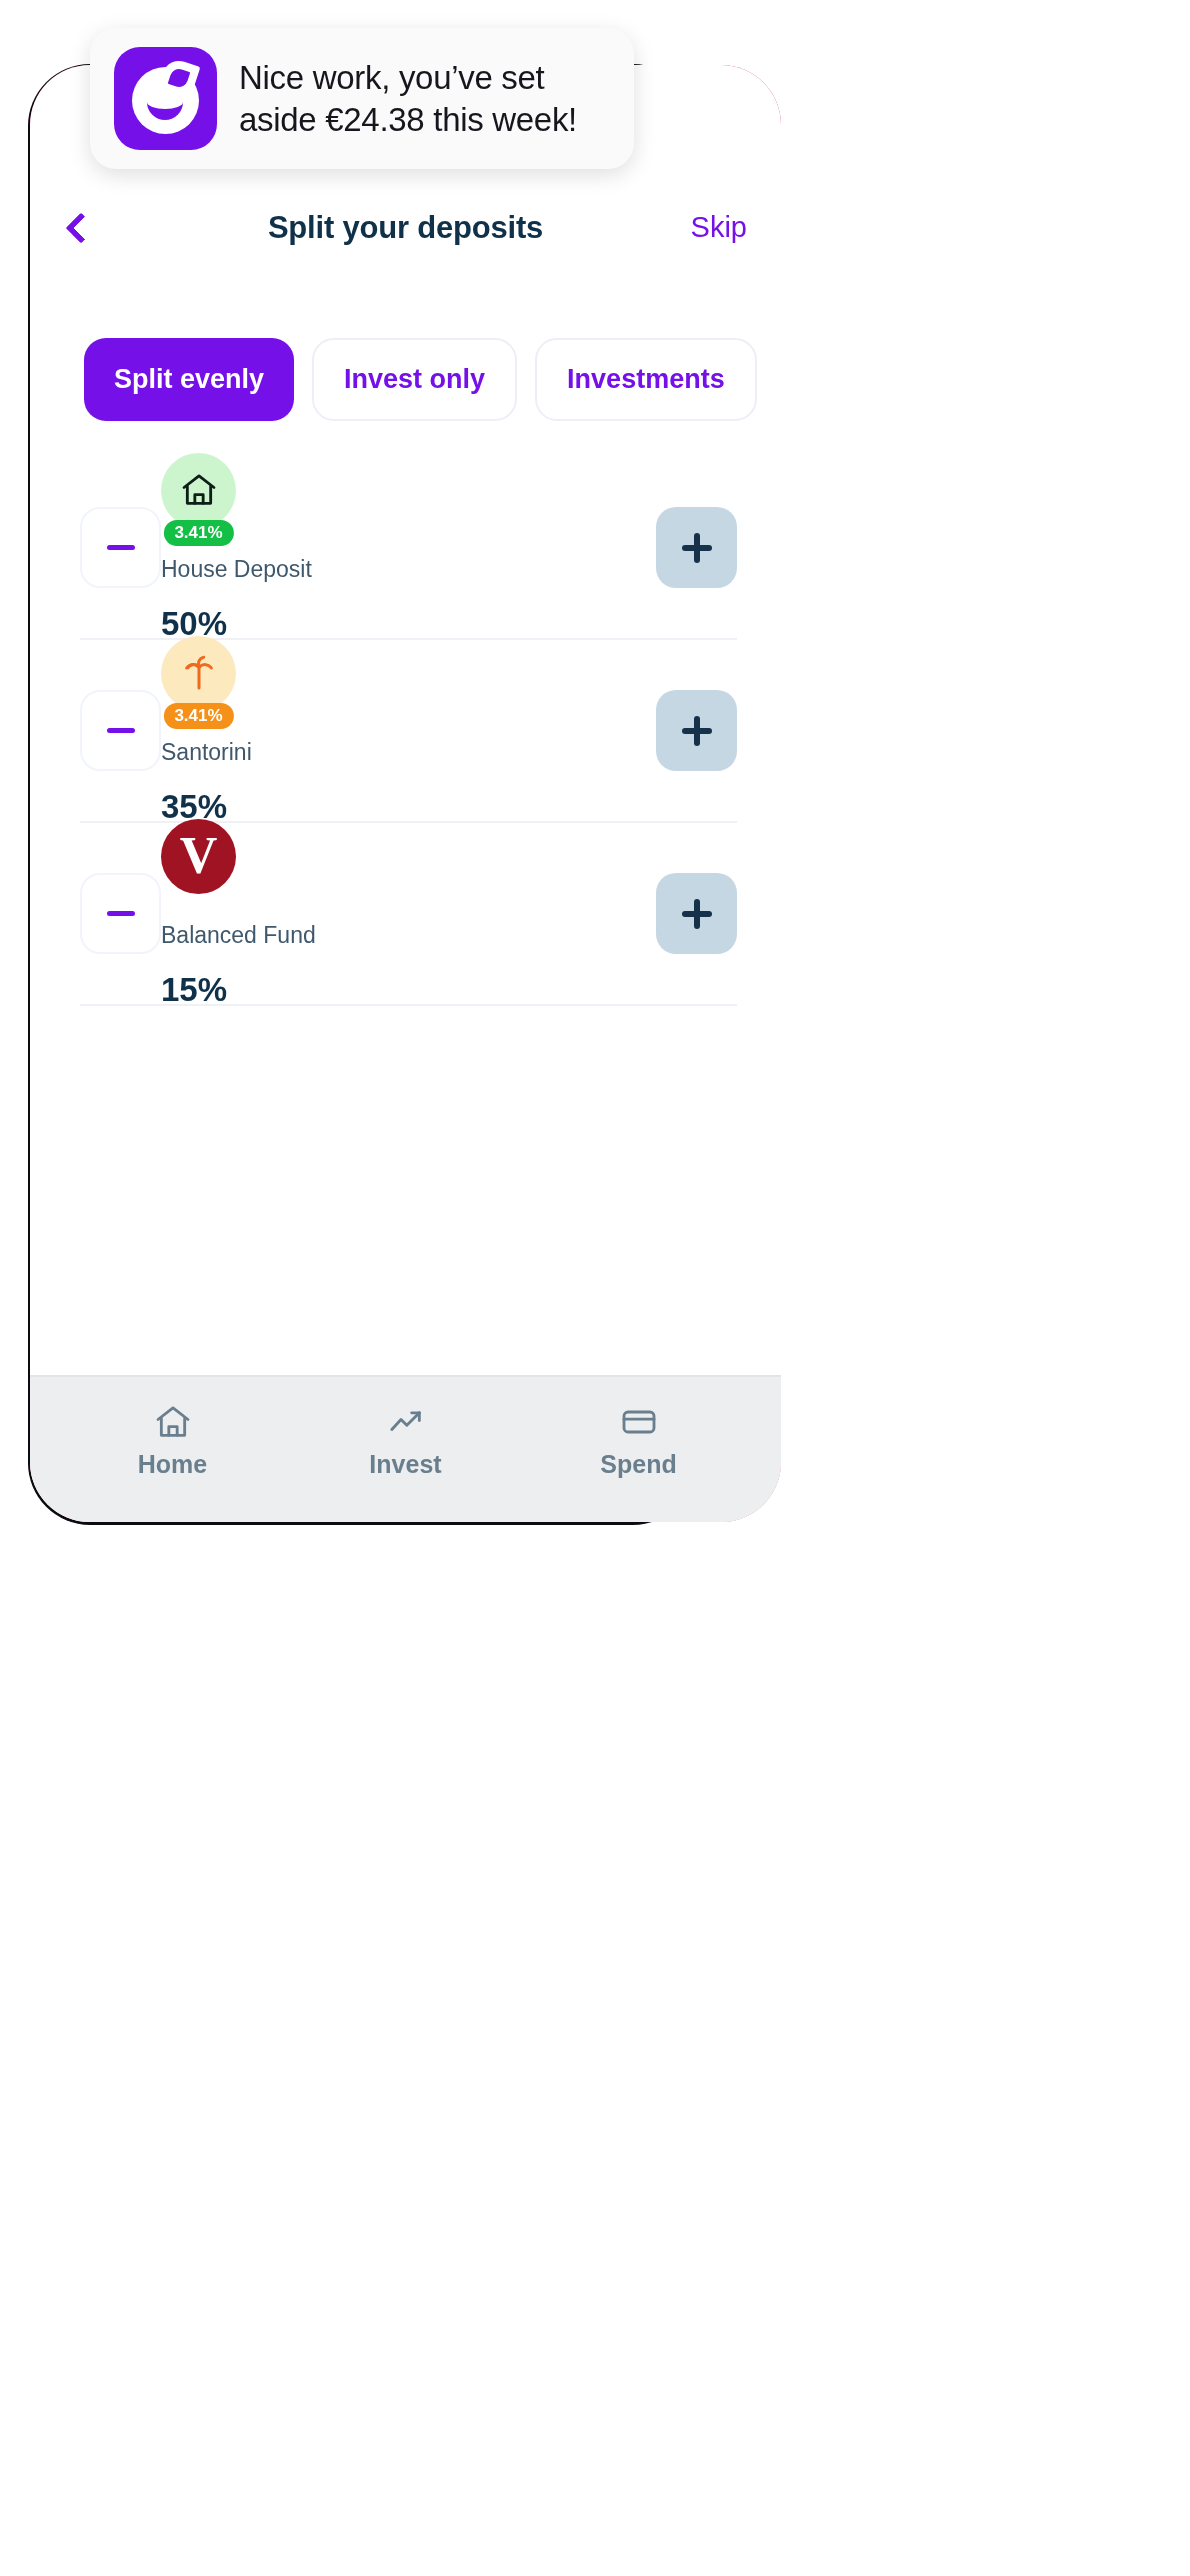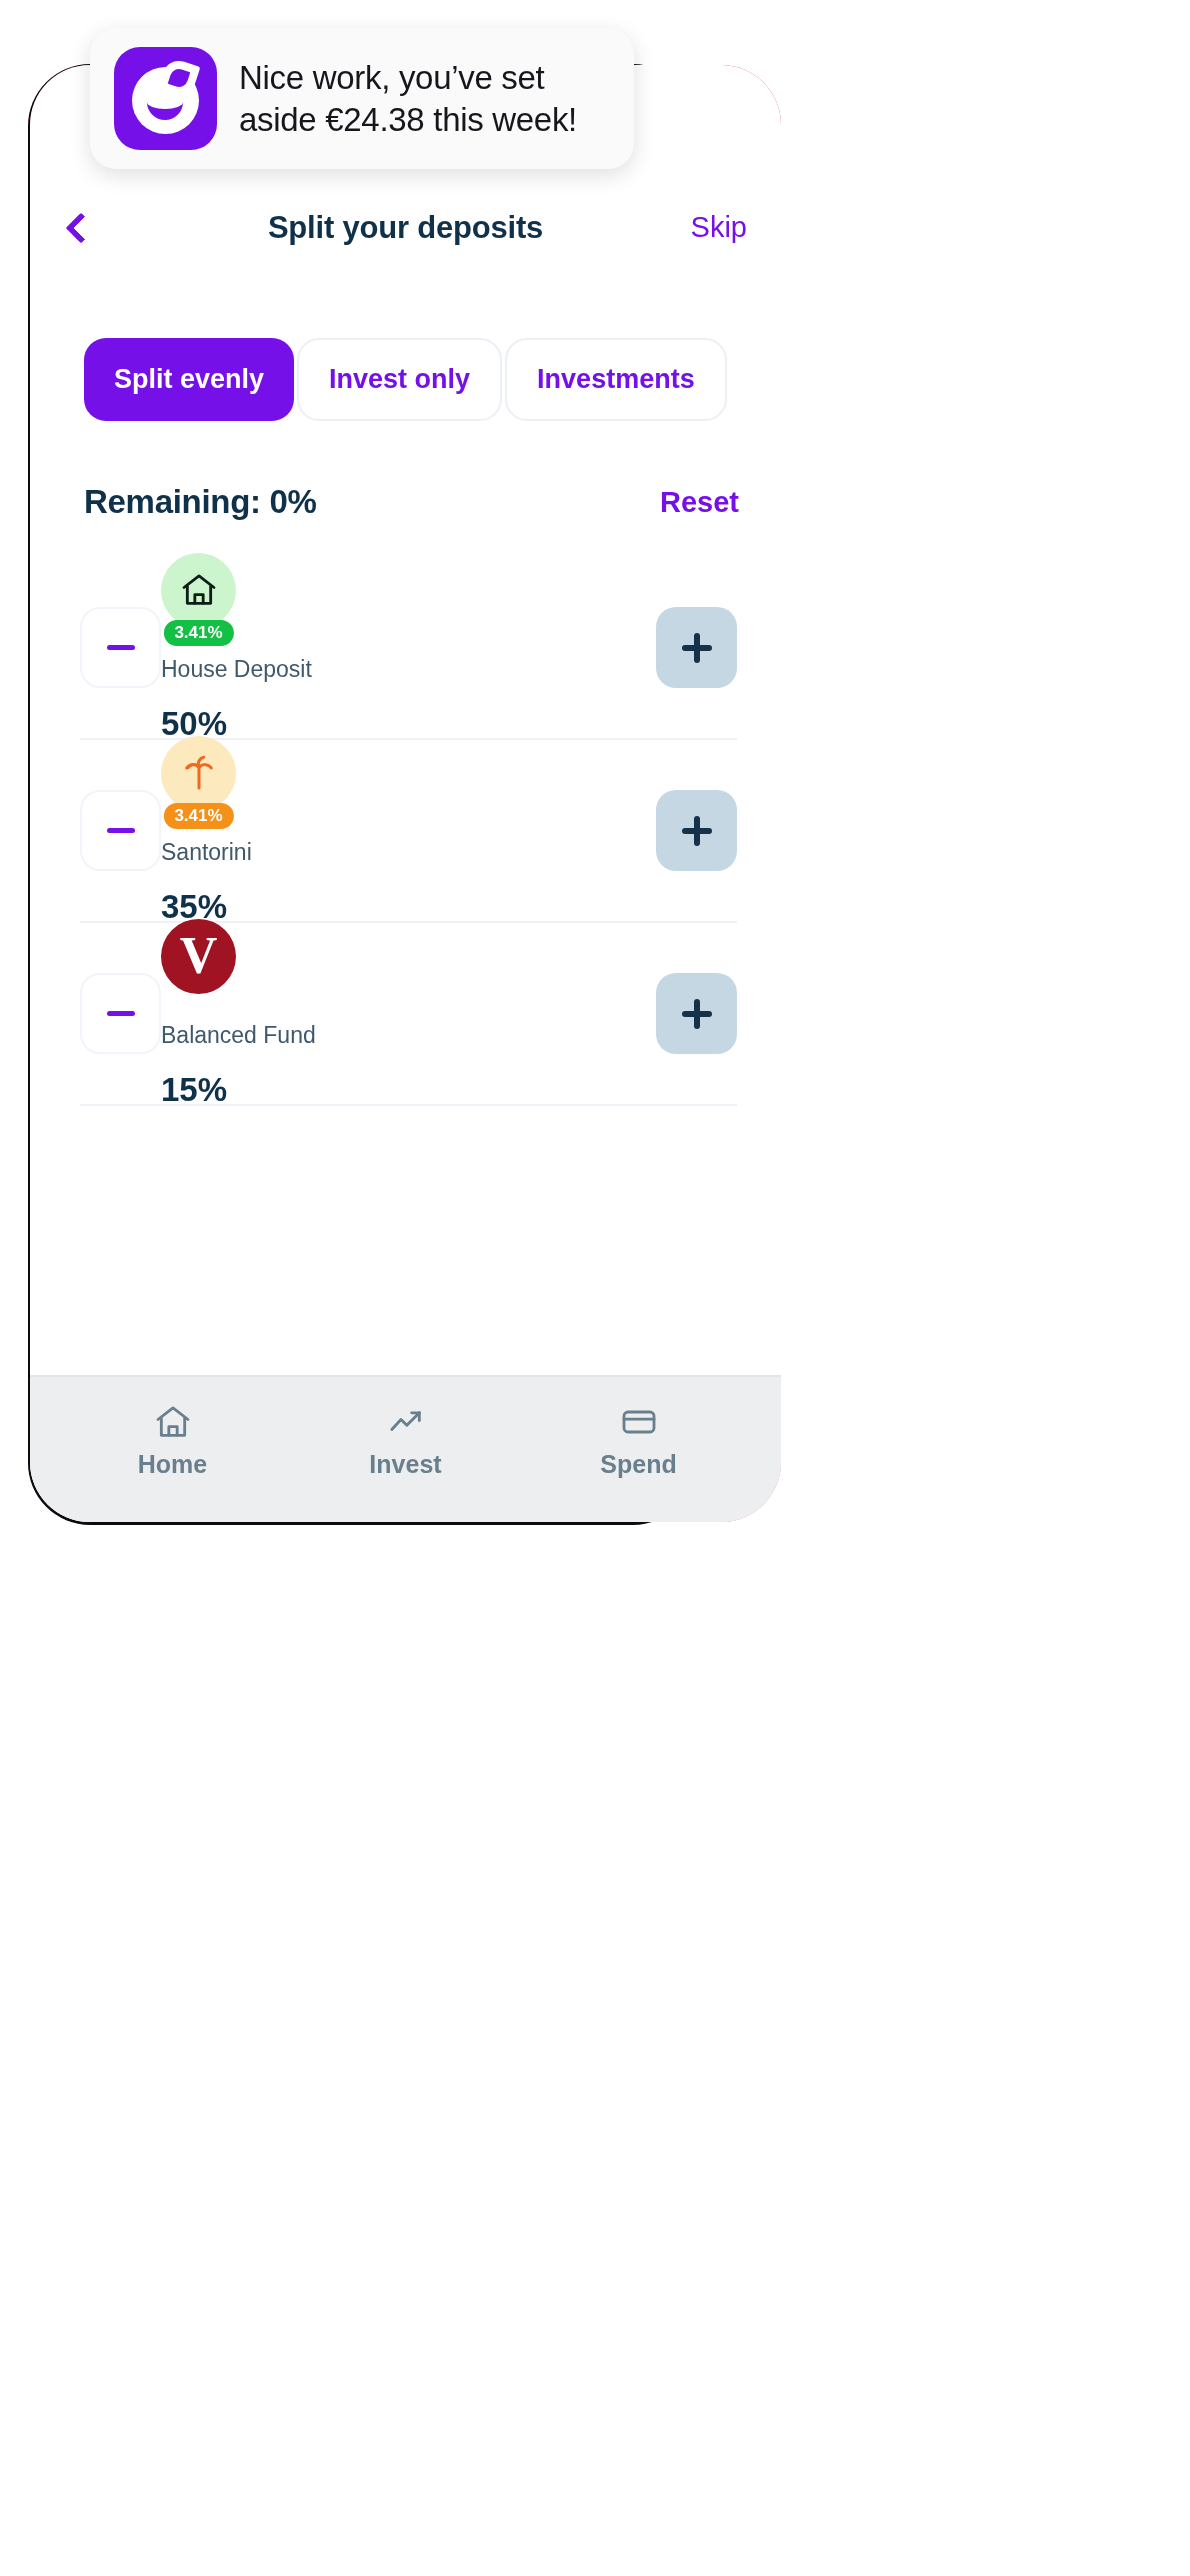--- a/index.html
+++ b/index.html
@@ -110,21 +110,21 @@
   }
   .skip-btn {
     margin-left: auto;
     font-size: 29px; color: #7510E8;
     position: relative; z-index: 5;
     cursor: pointer;
   }
 
   
   .tabs {
-    display: flex; gap: 3px;
+    display: flex; gap: 18px;
     padding: 0 0 0 54px;
     margin-top: 65px;
     overflow: hidden;
     flex: 0 0 auto;
   }
   .tab {
     flex: 0 0 auto;
     height: 83px;
     border-radius: 22px;
     display: flex; align-items: center; justify-content: center;
@@ -248,24 +248,20 @@
         <div class="header-title">Split your deposits</div>
         <div class="skip-btn">Skip</div>
       </div>
 
       <div class="tabs">
         <div class="tab active">Split evenly</div>
         <div class="tab idle">Invest only</div>
         <div class="tab idle">Investments</div>
       </div>
 
-      <div class="remain-row">
-        <div class="remain-label">Remaining: 0%</div>
-        <div class="reset-btn">Reset</div>
-      </div>
 
       <div class="list">
 
         <div class="row">
           <div class="step-btn step-minus">
             <div class="minus-gl"></div>
           </div>
           <div class="pocket">
             <div class="avatar-wrap">
               <div class="avatar av-green">

